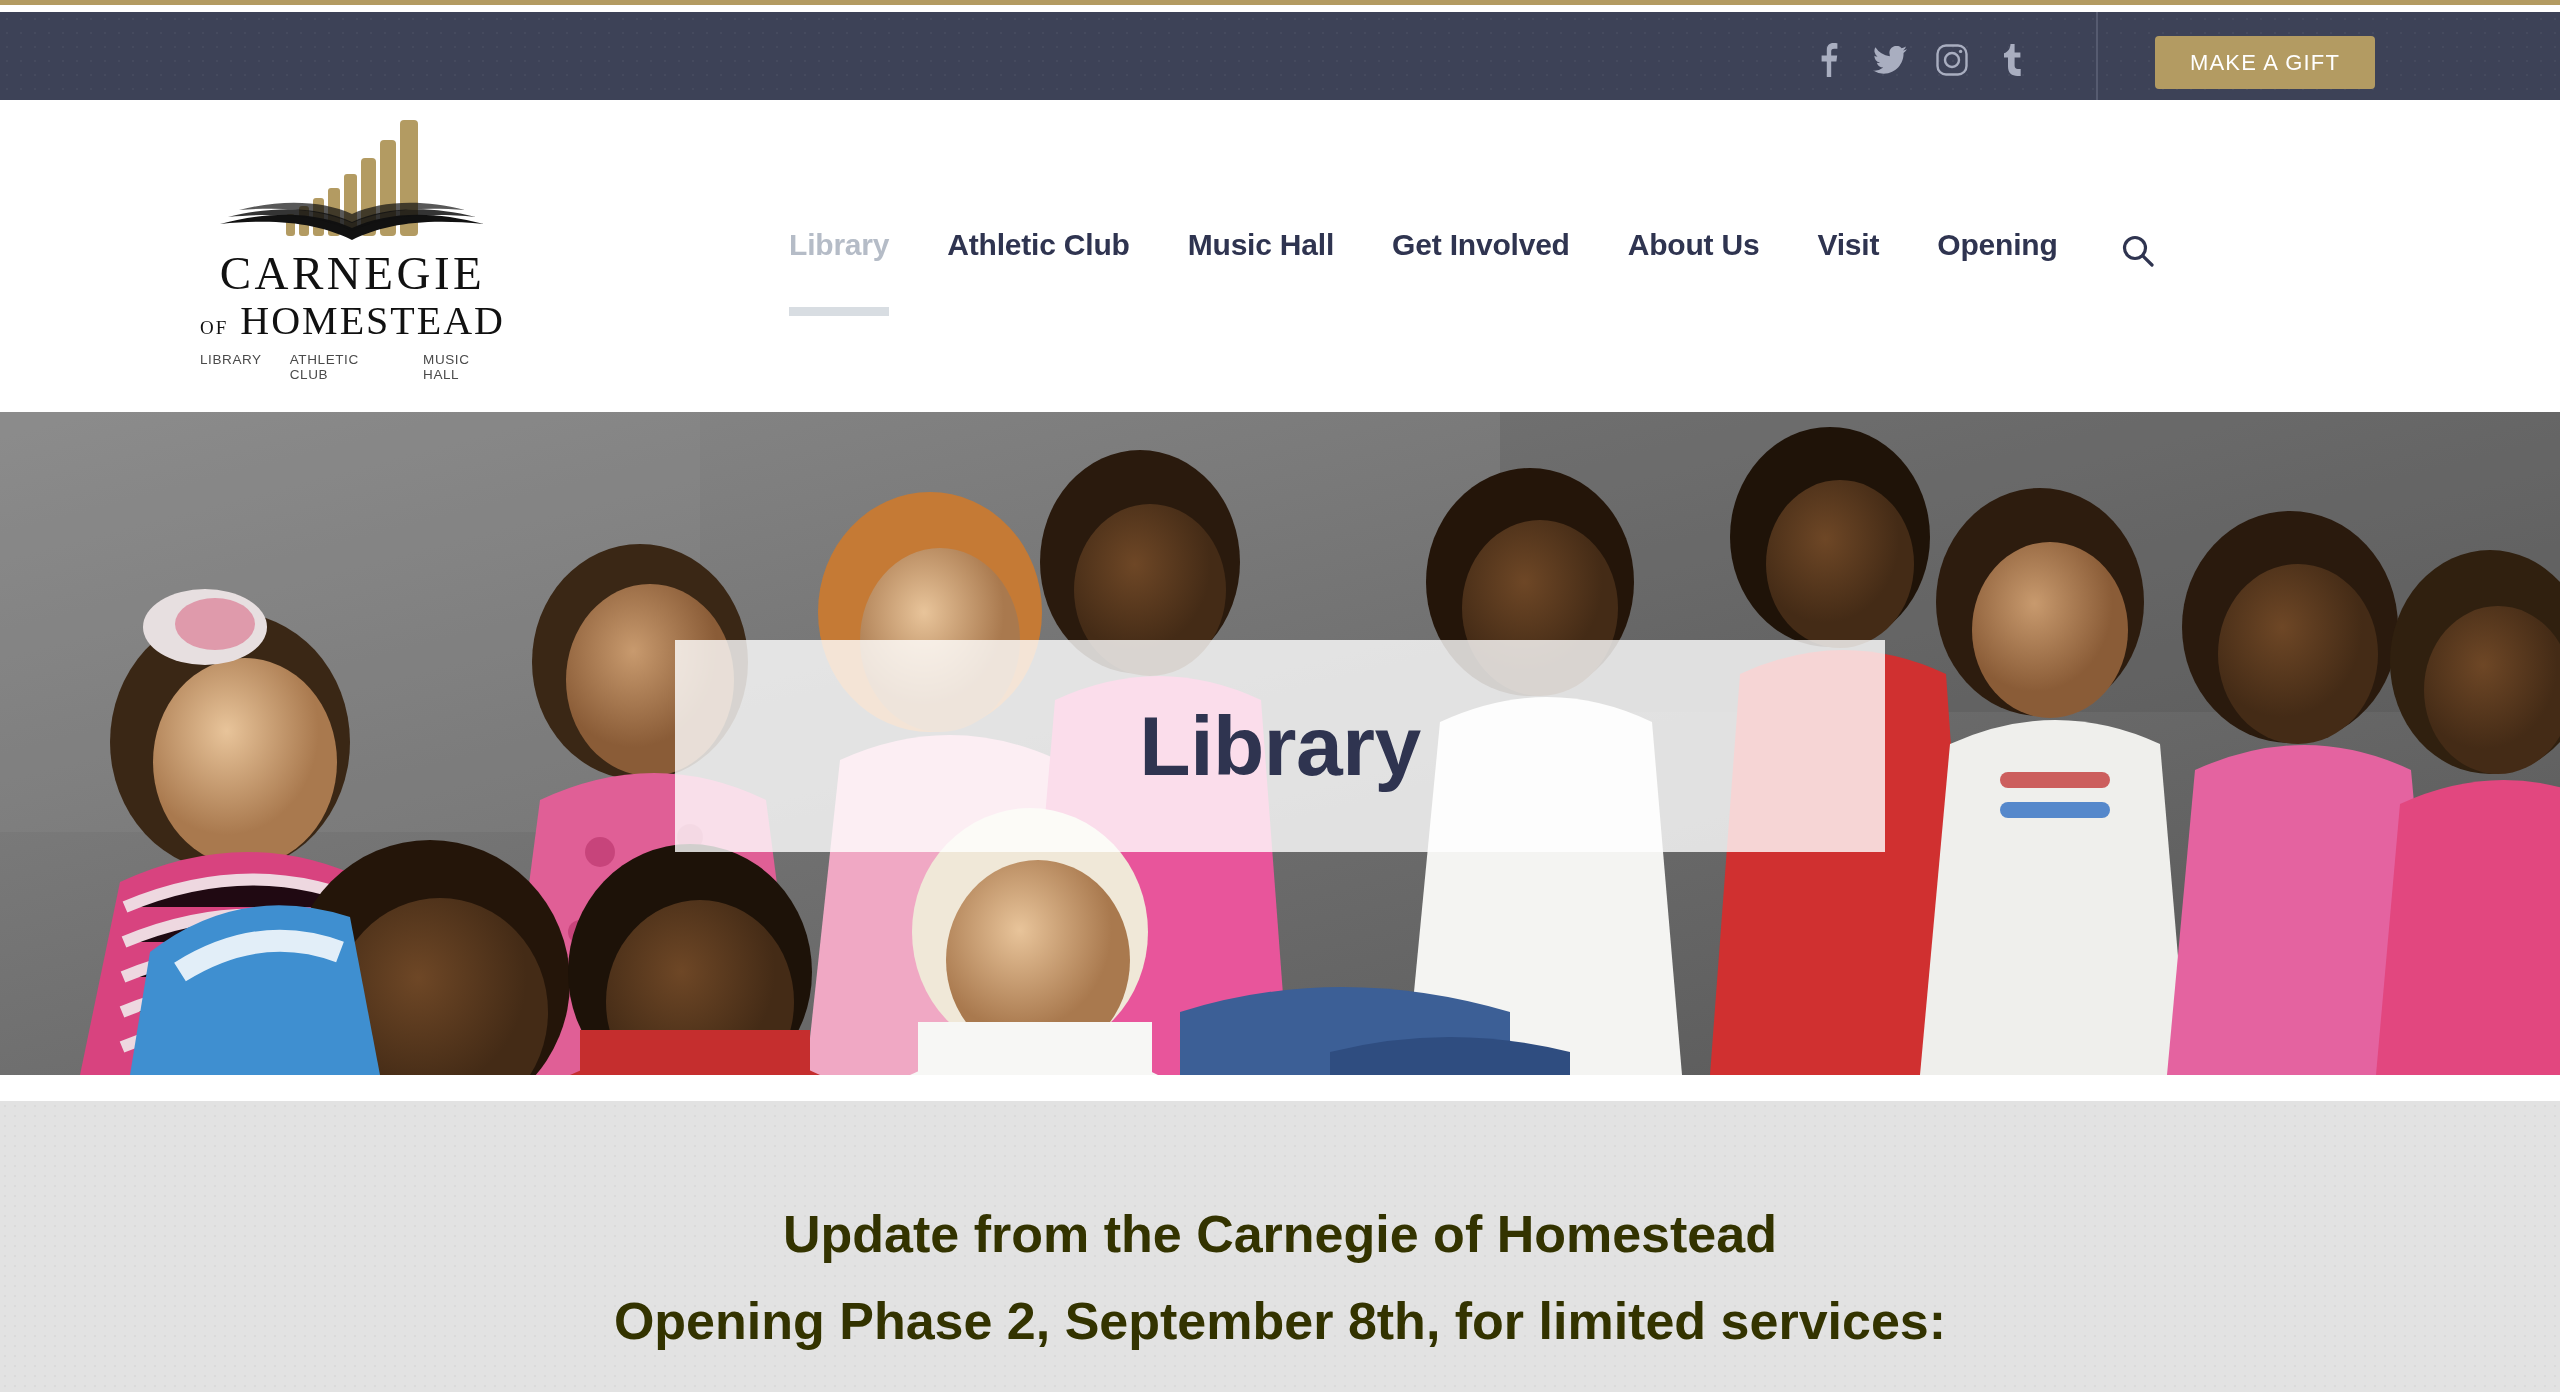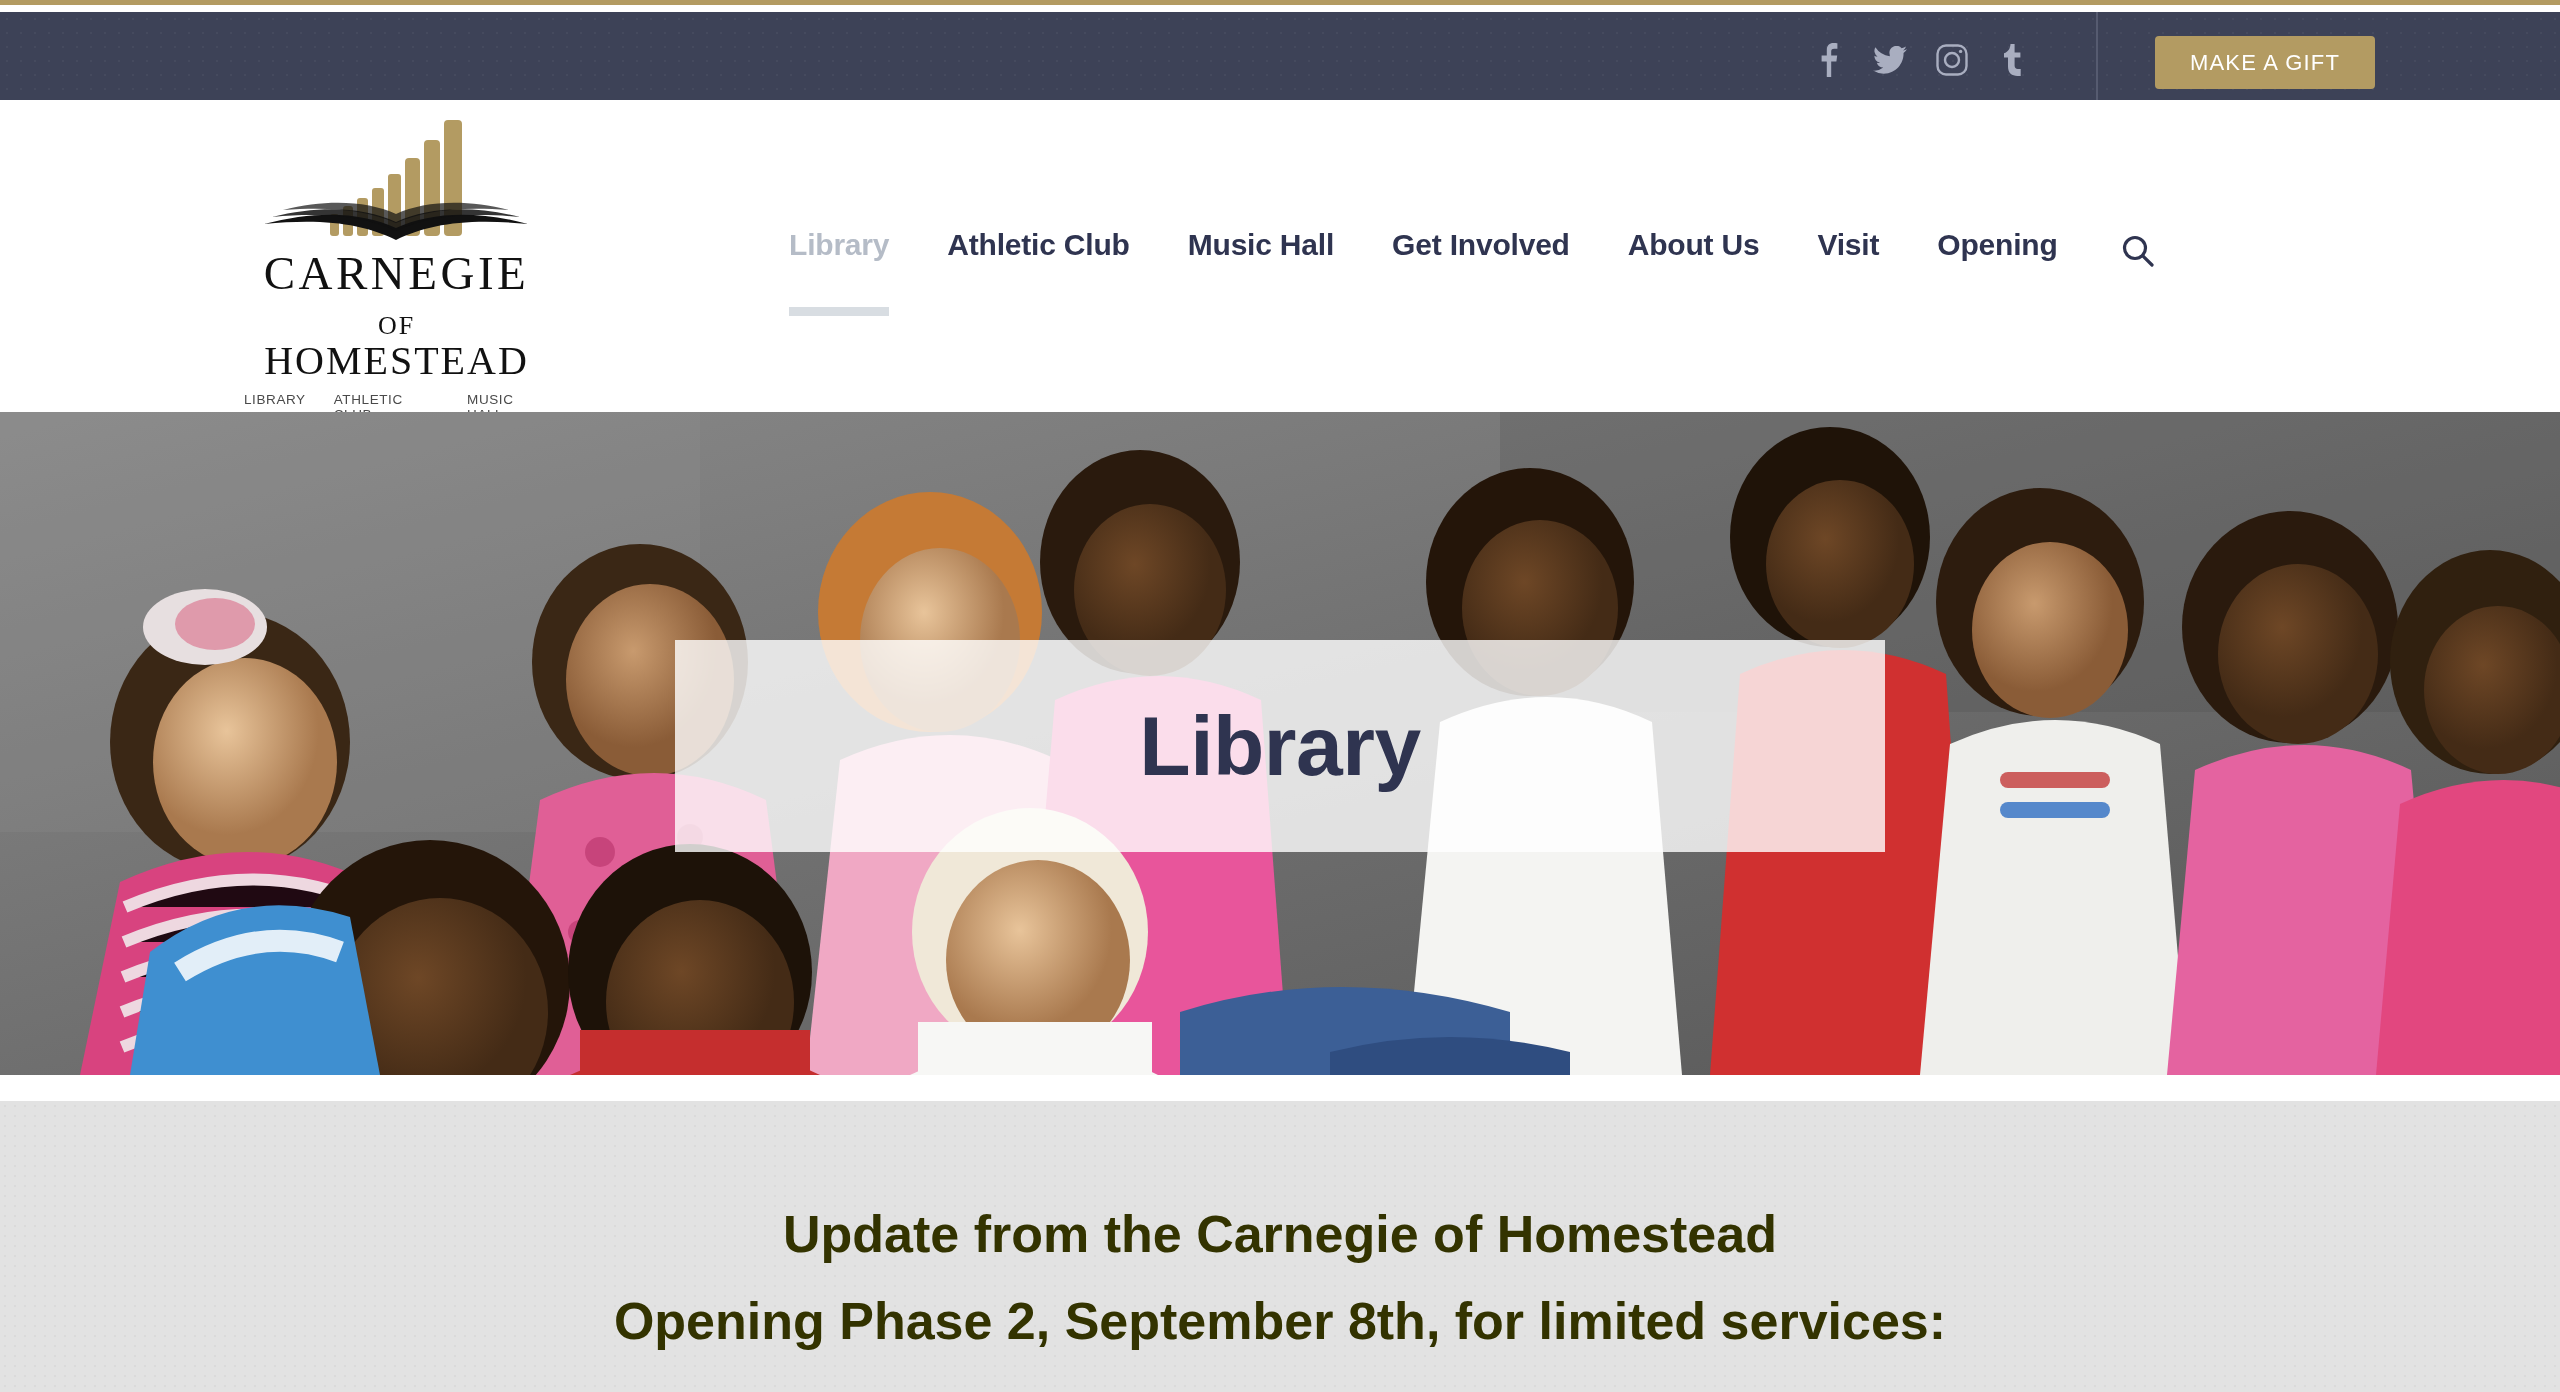--- a/index.html
+++ b/index.html
@@ -53,39 +53,38 @@
     position:absolute; left:0; top:100px; width:2560px; height:312px;
     background:#ffffff;
   }
 
   
   .logo {
     position:absolute; left:200px; top:18px;
     width:305px; height:275px;
     display:flex; flex-direction:column; align-items:center;
     cursor:pointer;
-    margin-left:44px;
   }
   .logo-pipes {
     position:relative; width:305px; height:132px;
   }
   .logo-pipes svg { display:block; }
   .logo-wordmark {
     font-family:"Liberation Serif", serif;
     color:#111111; text-align:center; line-height:1;
   }
   .logo-line1 {
     font-size:47px; letter-spacing:3.5px; font-weight:400;
     display:block;
   }
   .logo-line2 {
     font-size:40px; letter-spacing:2px; font-weight:400;
     display:block; margin-top:4px;
   }
-  .logo-line2 .small { font-size:26px;text-align:right; }
+  .logo-line2 .small { font-size:19px;text-align:right; }
   .logo-tagline {
     margin-top:11px;
     font-family:"Liberation Sans", sans-serif;
     font-size:13.5px; color:#4a4a4a; letter-spacing:.6px;
     display:flex; gap:28px; justify-content:center;
   }
 
   
   .nav {
     position:absolute; left:760px; top:128px;

